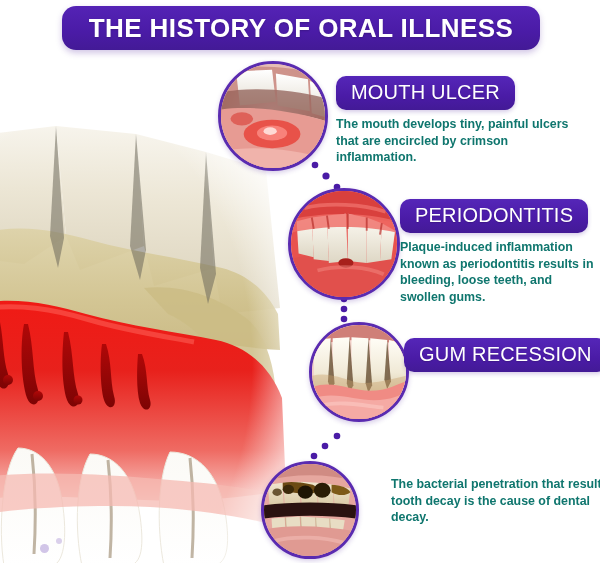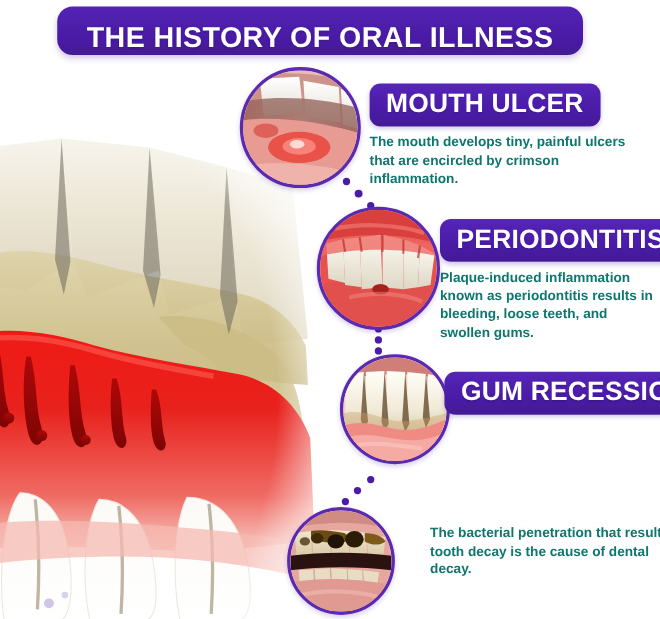--- a/index.html
+++ b/index.html
@@ -6,25 +6,25 @@
   html, body {
     width:600px; height:563px;
     background:#ffffff;
     font-family:"Liberation Sans", sans-serif;
     overflow:hidden;
   }
   #stage { position:relative; width:600px; height:563px; background:#fff; }
 
   
   .title-banner{
-    position:absolute; left:52px; top:6px; width:478px; height:44px;
+    position:absolute; left:62px; top:6px; width:478px; height:44px;
     background:linear-gradient(180deg,#5423b5 0%, #4a1ba6 60%, #431a96 100%);
     border-radius:14px;
     box-shadow:0 3px 6px rgba(70,25,150,.25);
-    display:flex; align-items:flex-end; justify-content:center;
+    display:flex; align-items:center; justify-content:center;
   }
   .title-banner .t{
     color:#fff; font-size:26px; font-weight:700; letter-spacing:.4px;
     white-space:nowrap; text-shadow:0 1px 2px rgba(0,0,0,.18);
   }
 
   
   .illus{ position:absolute; left:-6px; top:118px; width:300px; height:445px; }
   .illus svg{ display:block; width:100%; height:100%; }
 
@@ -44,21 +44,21 @@
   
   .block{ position:absolute; }
   .pill{
     display:inline-block;
     background:linear-gradient(180deg,#5526b8 0%, #4a1ba6 60%, #431a96 100%);
     border-radius:10px;
     padding:5px 15px 6px 15px;
     box-shadow:0 2px 4px rgba(70,25,150,.22);
   }
   .pill .l{
-    color:#fff; font-size:24px; font-weight:700; letter-spacing:.2px;
+    color:#fff; font-size:20px; font-weight:400; letter-spacing:.2px;
     white-space:nowrap; text-shadow:0 1px 1px rgba(0,0,0,.15);
   }
   .pill.flush{ border-top-right-radius:10px; border-bottom-right-radius:10px; }
   .desc{
     margin-top:6px;
     color:#0f766e; font-size:12.4px; font-weight:700; line-height:1.33;
   }
 
   
   .deco{ position:absolute; }

